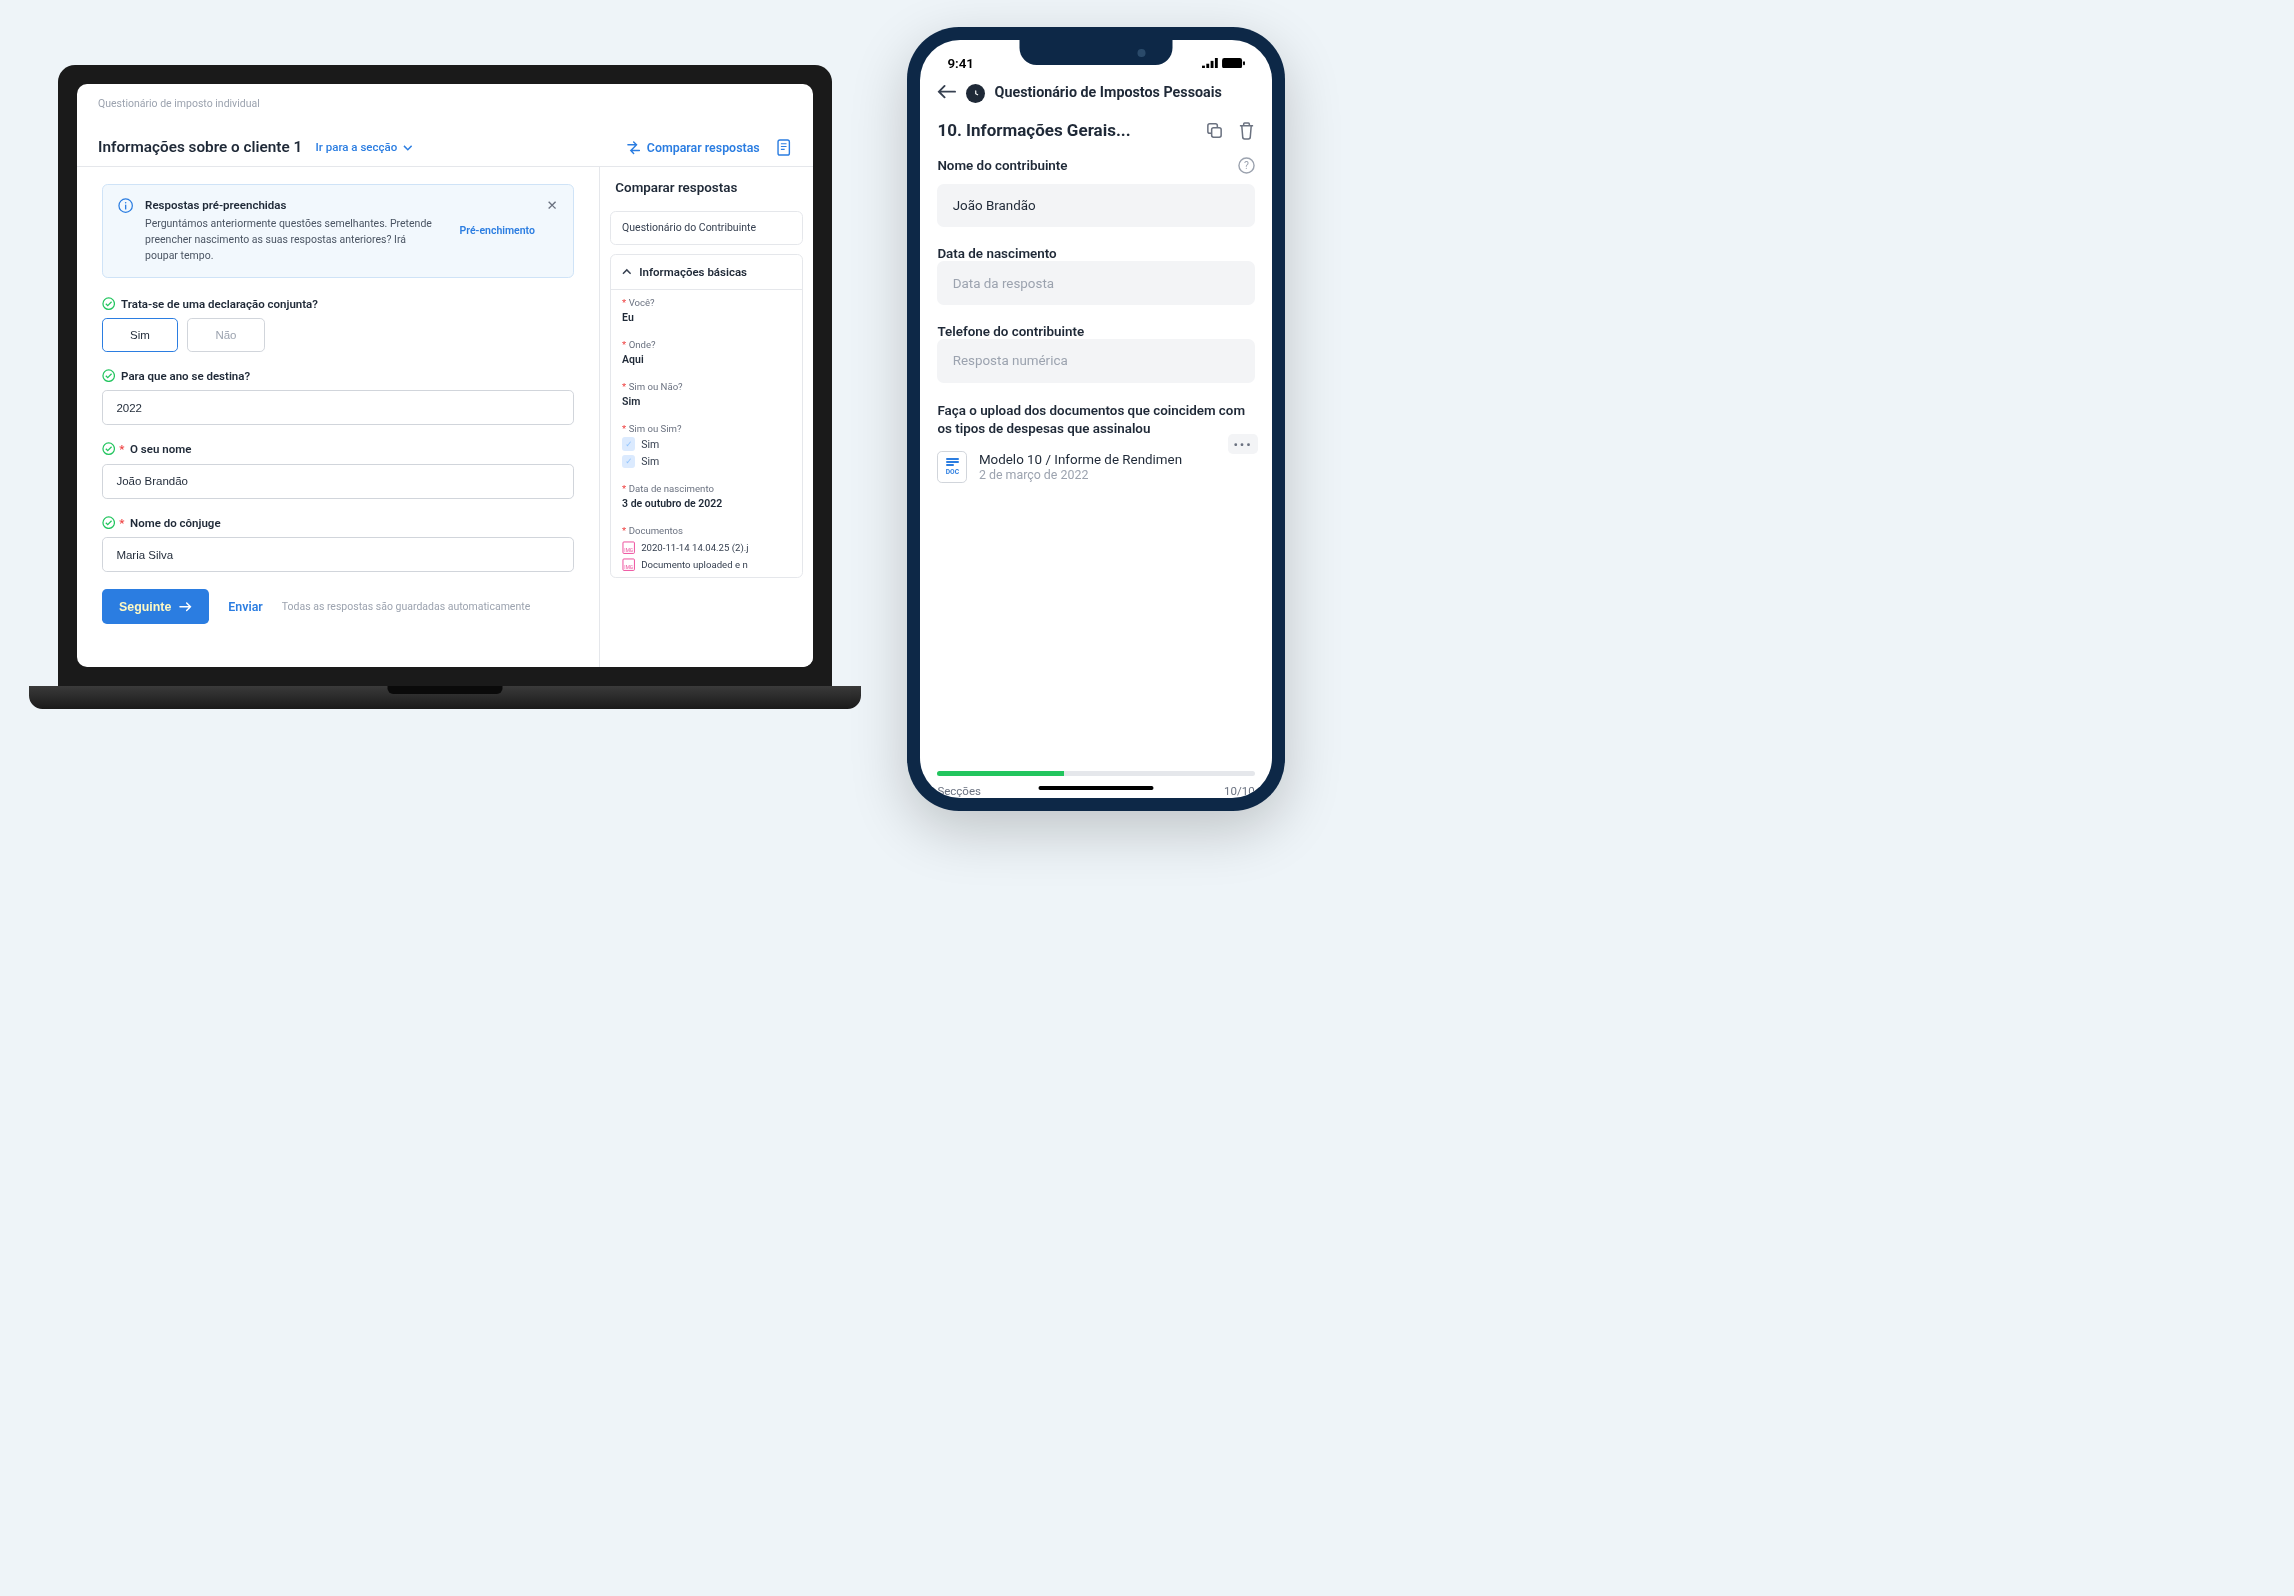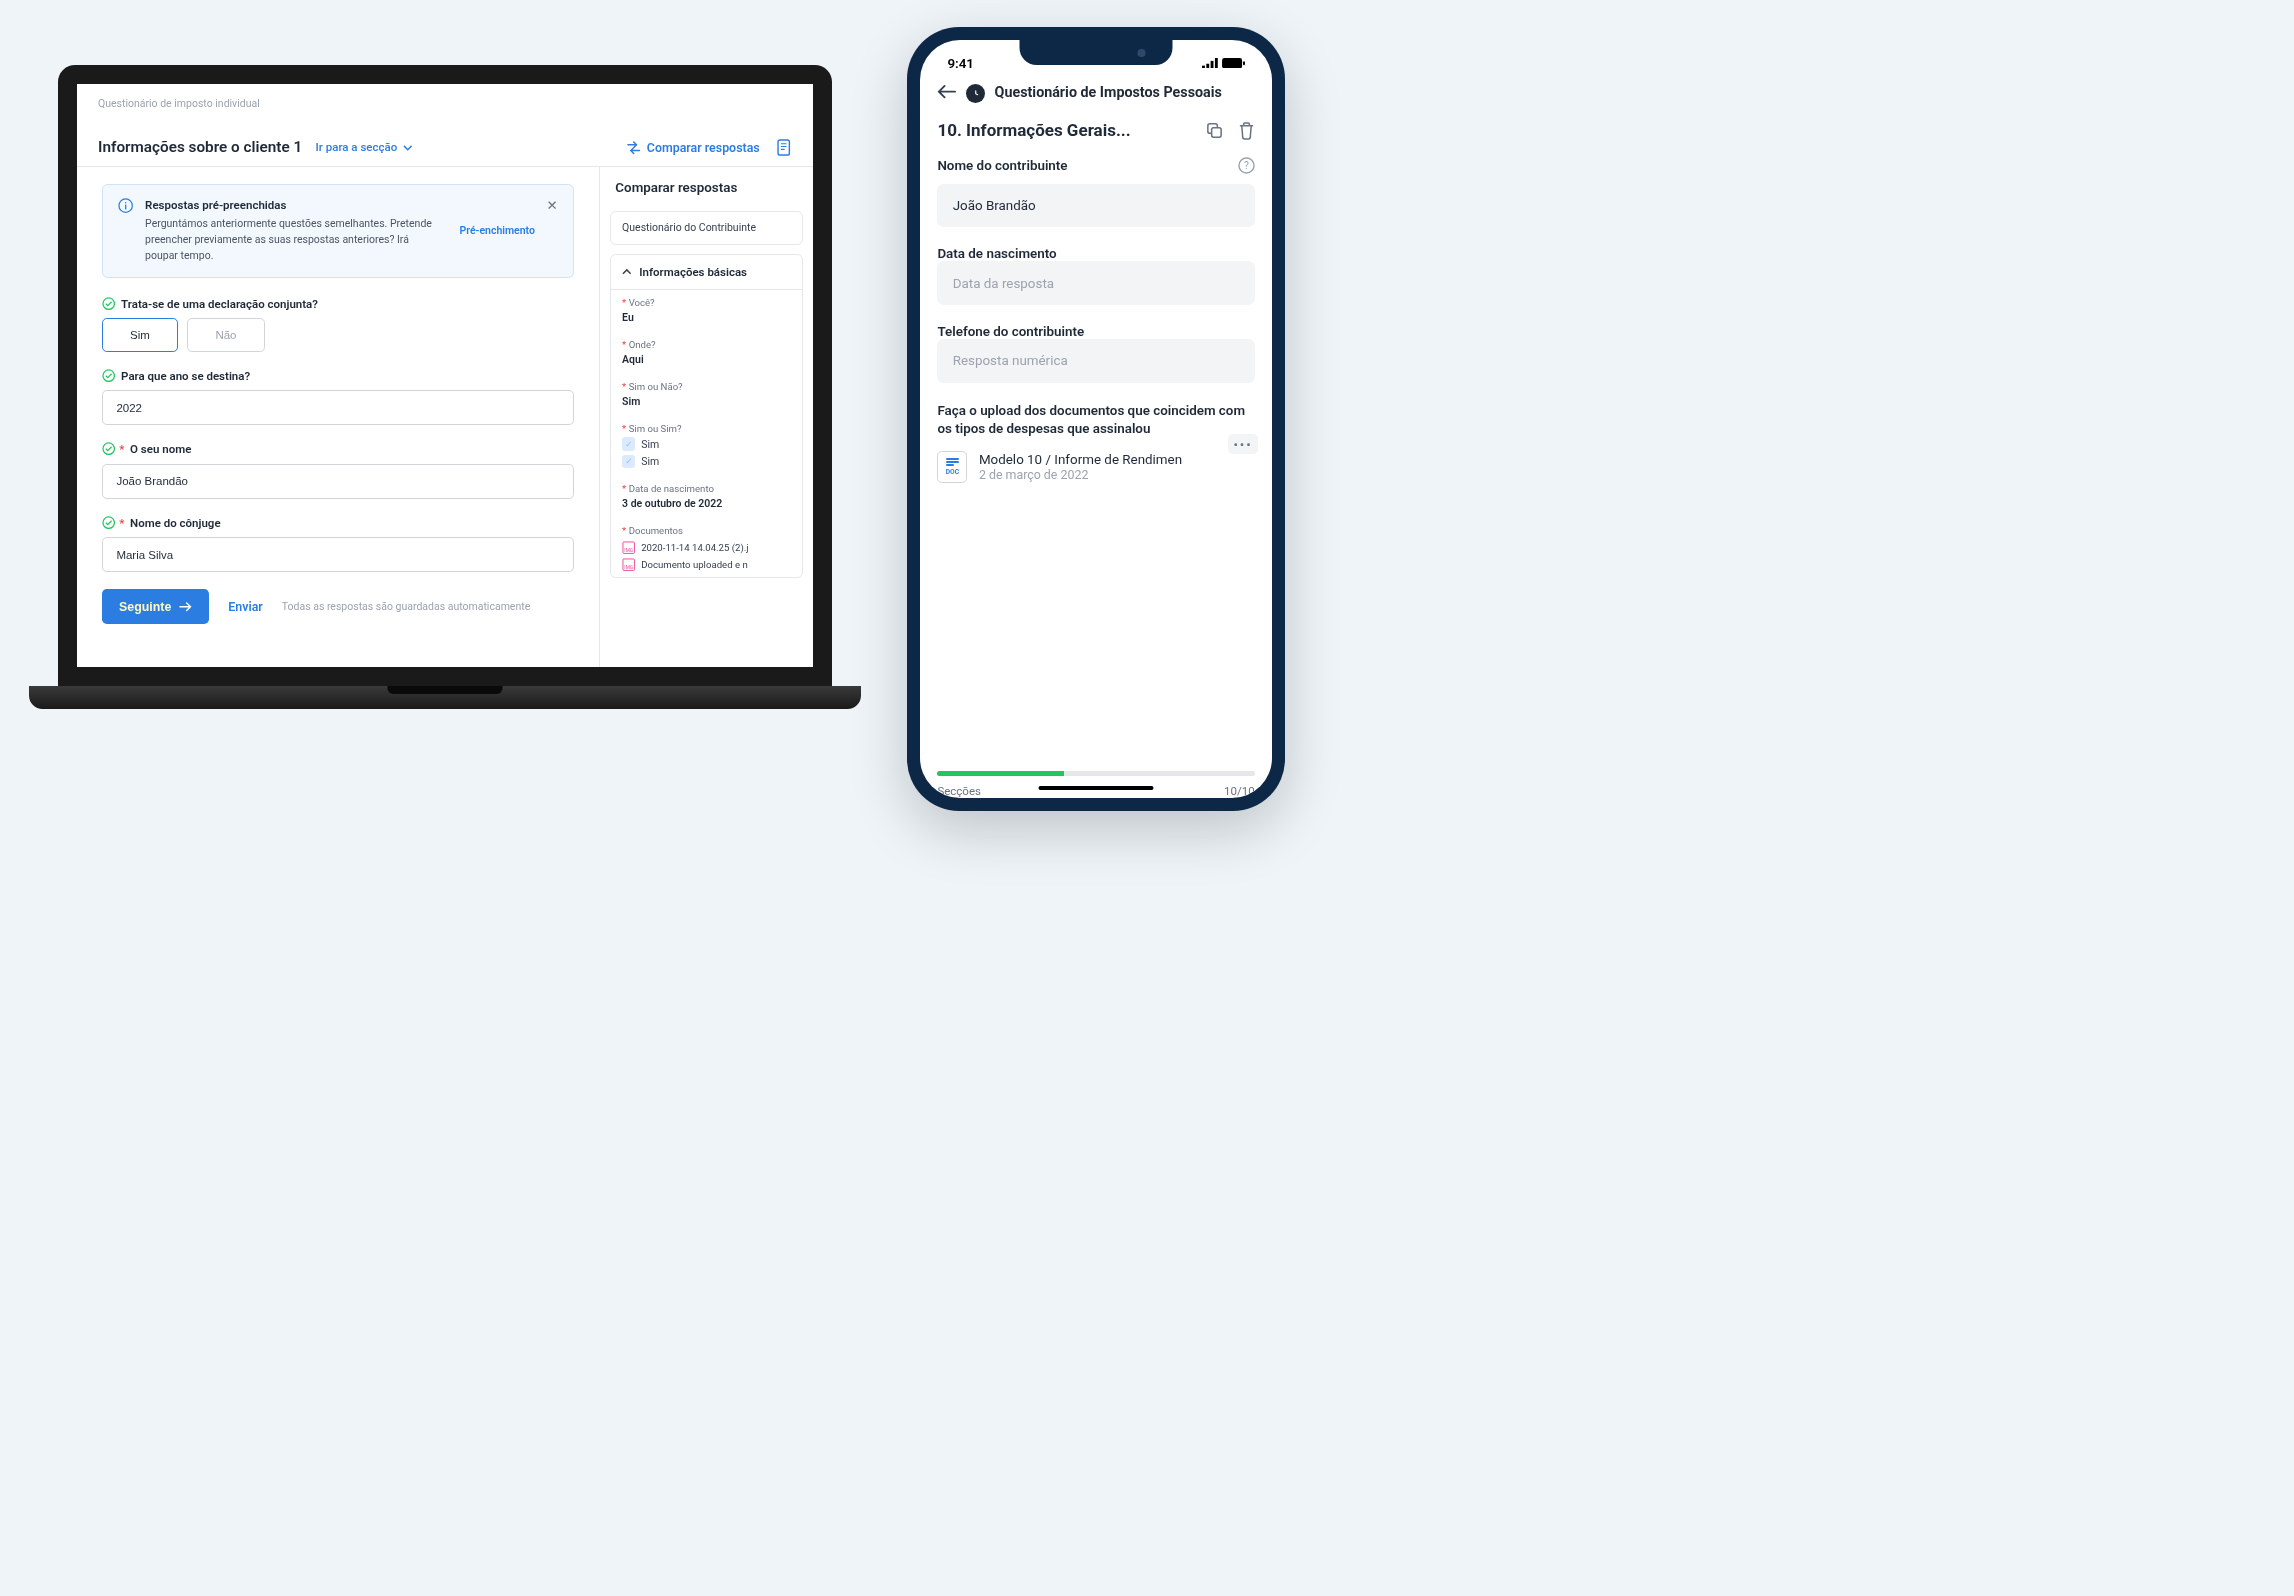--- a/index.html
+++ b/index.html
@@ -26,21 +26,21 @@
   margin: 0 auto;
   background: #1a1a1a;
   border-radius: 17px 17px 0 0;
   padding: 19px;
   position: relative;
 }
 .laptop-inner {
   background: #fff;
   width: 100%;
   height: 100%;
-  border-radius: 0;
+  border-radius: 10px;
   overflow: hidden;
   display: flex;
   flex-direction: column;
 }
 .laptop-base {
   width: 832px;
   height: 23px;
   background: linear-gradient(#3a3a3a, #1a1a1a);
   border-radius: 0 0 13.4px 13.4px;
   position: relative;
@@ -491,21 +491,21 @@
         <div class="lp-left">
 
           <div class="info-box">
             <svg class="info-icon" width="15.3" height="15.3" viewBox="0 0 16 16">
                 <circle cx="8" cy="8" r="7" stroke="#2b7de1" stroke-width="1.3" fill="none"></circle>
                 <circle cx="8" cy="5" r="0.8" fill="#2b7de1"></circle>
                 <rect x="7.3" y="7" width="1.4" height="5" fill="#2b7de1"></rect>
               </svg>
             <div class="info-content">
               <div class="info-title">Respostas pré-preenchidas</div>
-              <div class="info-text">Perguntámos anteriormente questões semelhantes. Pretende preencher previamente as suas respostas anteriores? Irá poupar tempo.</div>
+              <div class="info-text">Perguntámos anteriormente questões semelhantes. Pretende preencher nascimento as suas respostas anteriores? Irá poupar tempo.</div>
             </div>
             <div class="info-action">Pré-enchimento</div>
             <div class="info-close">✕</div>
           </div>
 
           <div class="question">
             <div class="q-label">
               <svg class="q-check" width="13.4" height="13.4" viewBox="0 0 14 14">
                   <circle cx="7" cy="7" r="6" stroke="#22c55e" stroke-width="1.3" fill="none"></circle>
                   <path d="M4 7l2 2 4-4" stroke="#22c55e" stroke-width="1.3" fill="none"></path>

